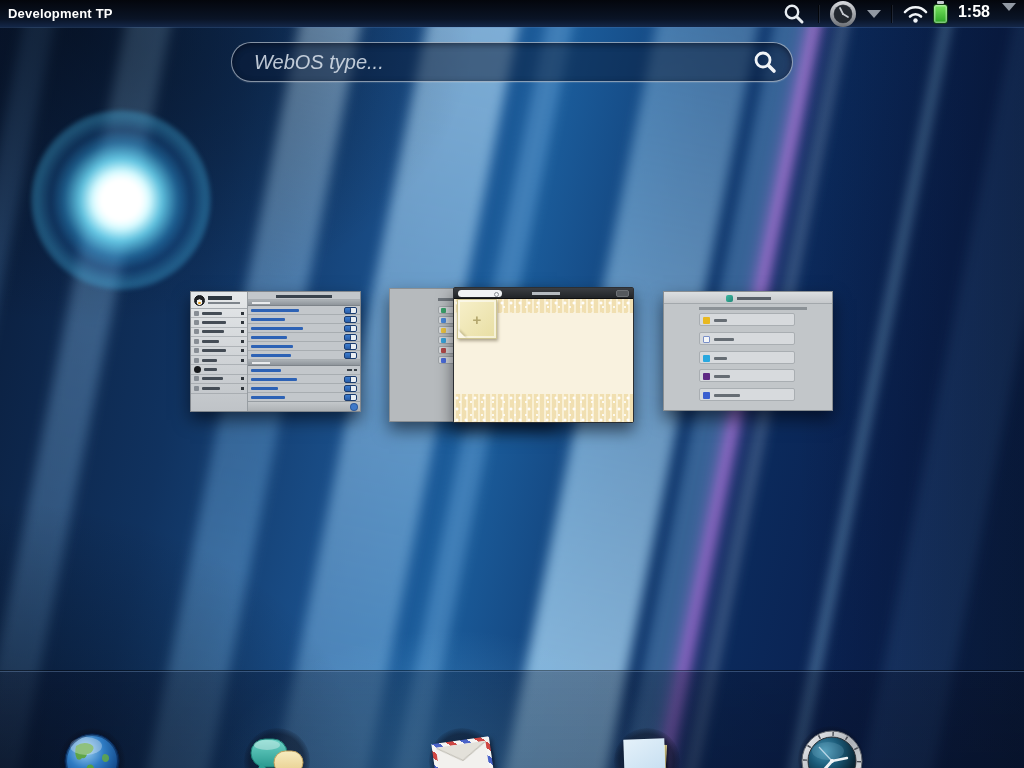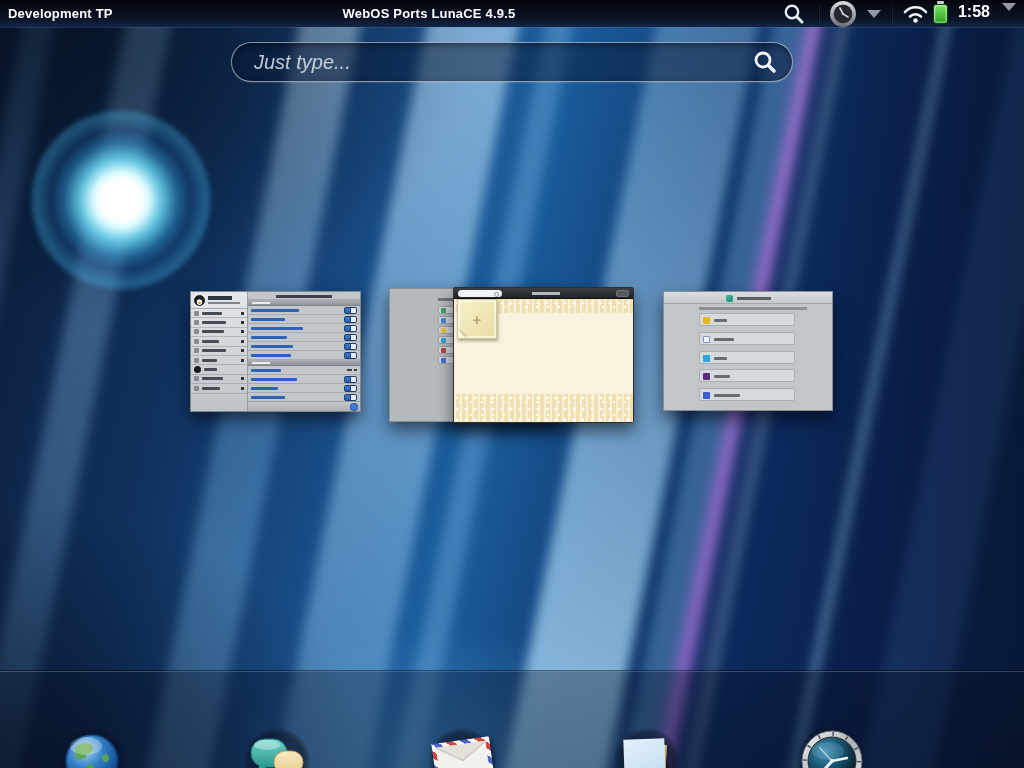--- a/index.html
+++ b/index.html
@@ -162,21 +162,20 @@
   </div>
   <div class="ovl" id="vig-tl"></div>
   <div class="ovl" id="vig-bl"></div>
   <div class="ovl" id="glow-b"></div>
   <div class="ovl" id="vig-r"></div>
 
   <div id="ripple"></div>
 
   <div id="statusbar">
     <span id="sb-left" class="sb-text">Development TP</span>
-    <span id="sb-center" class="sb-text">WebOS Ports LunaCE 4.9.5</span>
     <div id="sb-right">
       <svg width="24" height="24" style="margin-right:12px" class="clickable">
         <circle cx="10" cy="10" r="6.2" fill="none" stroke="#e8edf2" stroke-width="2.4"></circle>
         <line x1="15" y1="15" x2="20" y2="20" stroke="#e8edf2" stroke-width="3" stroke-linecap="round"></line>
       </svg>
       <div class="sb-sep"></div>
       <div style="display:flex;align-items:center;padding:0 10px" class="clickable">
         <svg width="28" height="28">
           <defs>
             <linearGradient id="sg" x1="0" y1="0" x2="0" y2="1">
@@ -203,21 +202,21 @@
           <div class="cap"></div>
             <div class="body"></div>
         </div>
         <span id="sb-time">1:58</span>
         <div class="tri" style="margin-left:6px"></div>
       </div>
     </div>
   </div>
 
   <div id="jtype" class="clickable">
-    <span id="jtype-text">Just type...</span>
+    <span id="jtype-text">WebOS type...</span>
     <svg id="jtype-mag" width="26" height="26">
       <circle cx="11" cy="11" r="7" fill="none" stroke="#f0f4f8" stroke-width="2.8"></circle>
       <line x1="16.5" y1="16.5" x2="22" y2="22" stroke="#f0f4f8" stroke-width="3.6" stroke-linecap="round"></line>
     </svg>
   </div>
 
   <div id="card1" class="card clickable">
     <div id="c1-side">
       <div id="c1-head">
         <div id="c1-tux"></div>

